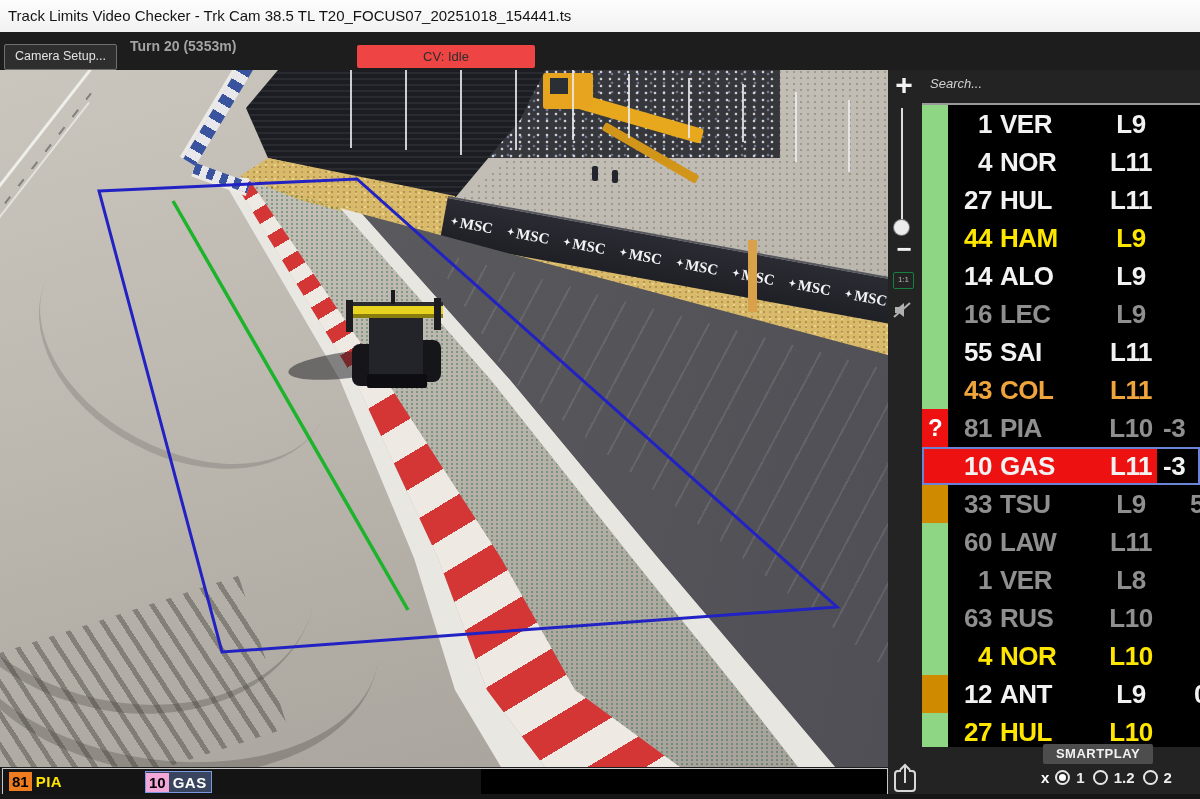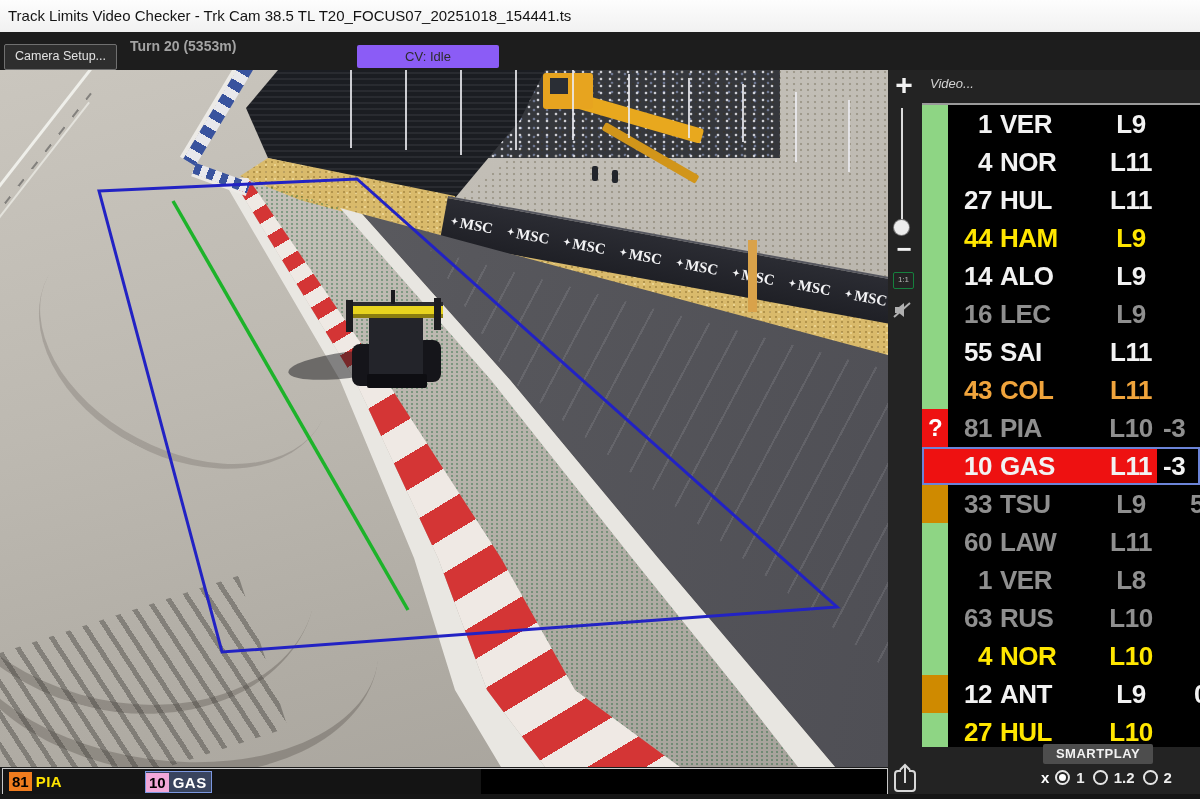--- a/index.html
+++ b/index.html
@@ -10,21 +10,21 @@
   
   #titlebar{left:0;top:0;width:1200px;height:32px;background:linear-gradient(#fdfdfd,#f1f1f1);
             border-bottom:1px solid #cfcfcf;}
   #titlebar .t{position:absolute;left:8px;top:7px;font-size:15px;color:#141414;white-space:nowrap;}
 
   
   #toolbar{left:0;top:32px;width:1200px;height:38px;background:#1d1d1d;}
   #camera-setup{position:absolute;left:4px;top:12px;height:24px;padding:0 10px;background:#2e2e2e;
       border:1px solid #707070;border-radius:2px;color:#e2e2e2;font-size:12.5px;line-height:22px;}
   #turn-label{position:absolute;left:130px;top:6px;font-size:14px;font-weight:700;color:#a3a3a3;}
-  #cv-button{position:absolute;left:357px;top:13px;width:142px;height:23px;background:#8b5cf6;
+  #cv-button{position:absolute;left:357px;top:13px;width:178px;height:23px;background:#ef4444;
       border-radius:2px;color:#2d2d2d;font-size:13px;text-align:center;line-height:23px;}
   .radio-group{position:absolute;display:flex;align-items:center;gap:7px;}
   #view-modes{left:1048px;top:52px;}
   .radio{width:11px;height:11px;border:2px solid #e6e6e6;border-radius:50%;position:relative;
          background:#222;flex:0 0 auto;}
   .radio.sel::after{content:"";position:absolute;inset:2px;border-radius:50%;background:#fff;}
   .radio-label{color:#ececec;font-size:13px;margin-right:4px;white-space:nowrap;}
 
   
   #video{left:0;top:70px;width:888px;height:697px;overflow:hidden;
@@ -290,21 +290,21 @@
     <line x1="2" y1="17" x2="18" y2="3" stroke="#b0b0b0" stroke-width="2"></line>
   </svg>
   <svg id="share-icon" width="28" height="32" viewBox="0 0 28 32">
     <path d="M10 9 H7 Q4 9 4 12 V26 Q4 29 7 29 H21 Q24 29 24 26 V12 Q24 9 21 9 H18" fill="none" stroke="#d8d8d8" stroke-width="2"></path>
     <line x1="14" y1="21" x2="14" y2="3" stroke="#d8d8d8" stroke-width="2"></line>
     <path d="M9 8 L14 3 L19 8" fill="none" stroke="#d8d8d8" stroke-width="2"></path>
   </svg>
 </div>
 
 <div id="sidebar" class="abs">
-  <div id="search">Video...</div>
+  <div id="search">Search...</div>
   <div id="list">
       <div class="row t-white">
     <span class="marker m-green"></span>
     <span class="c-num">1</span>
     <span class="c-name">VER</span>
     <span class="c-lap">L9</span>
   </div>
       <div class="row t-white">
     <span class="marker m-green"></span>
     <span class="c-num">4</span>

